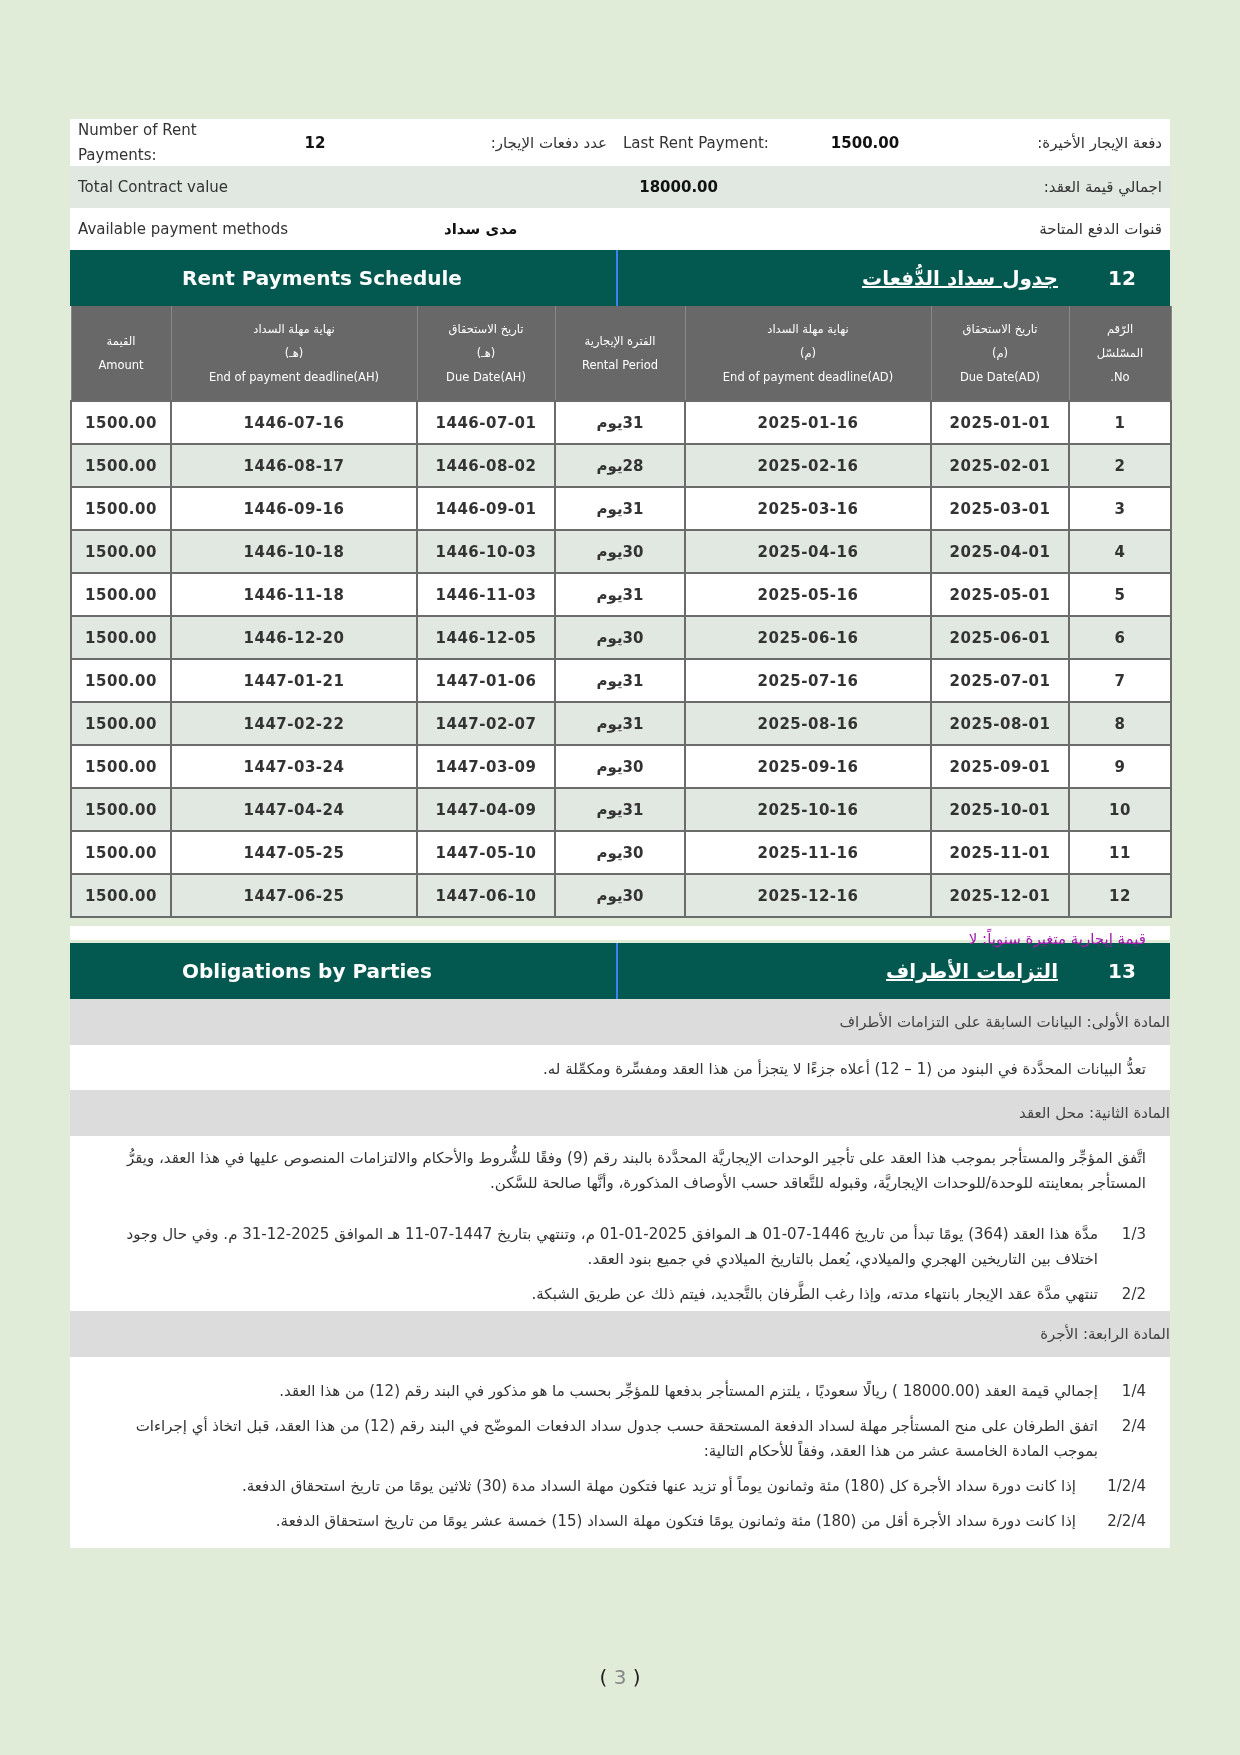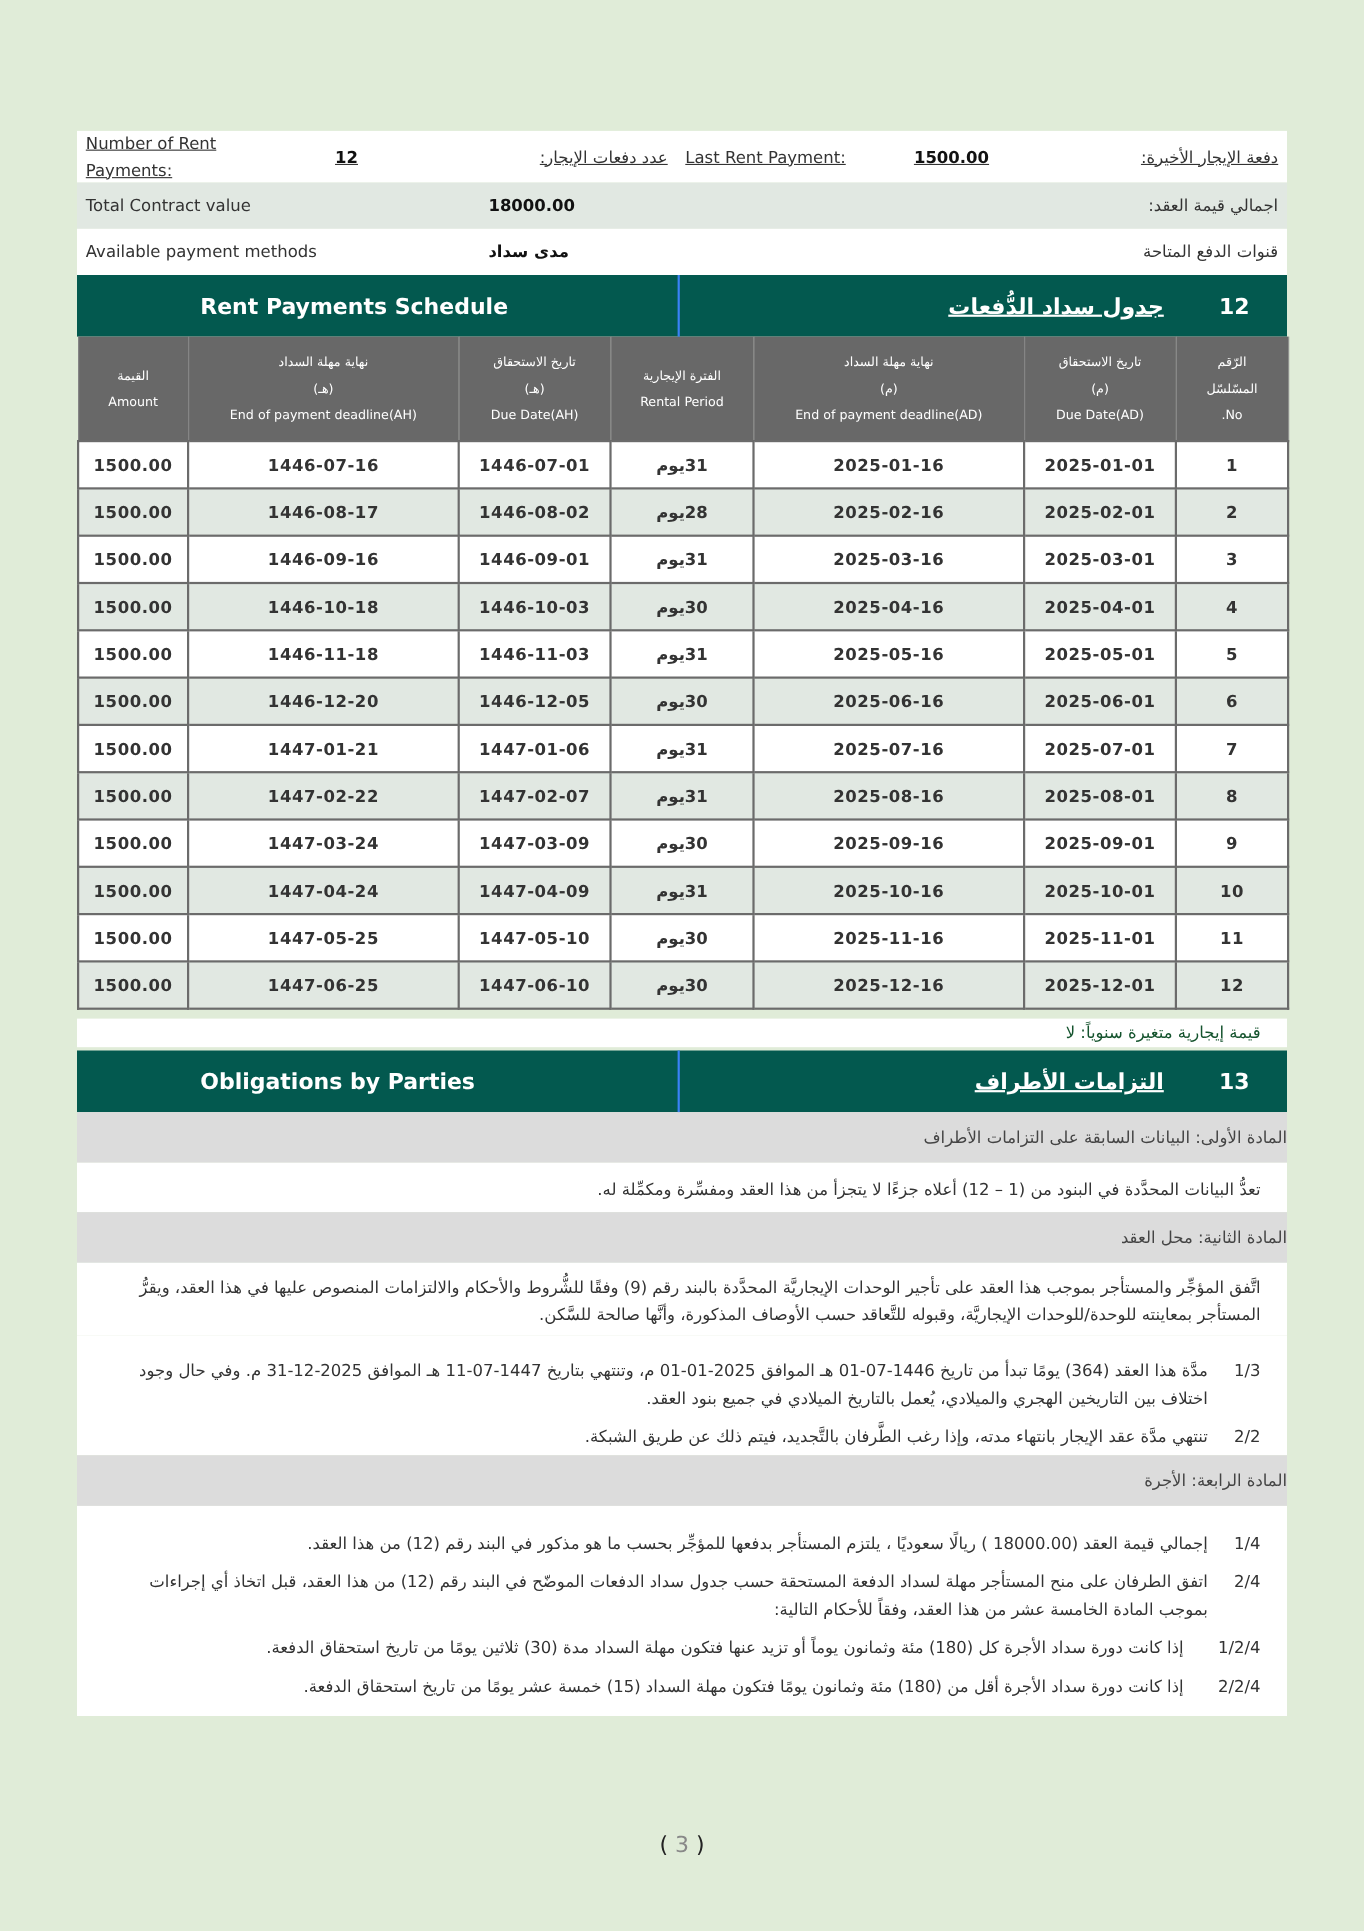--- a/index.html
+++ b/index.html
@@ -9,42 +9,42 @@
     font-family: "DejaVu Sans", "Liberation Sans", sans-serif;
     color: #333;
     position: relative;
   }
   .page { position: absolute; left: 70px; top: 119px; width: 1100px; }
 
   
   .summary-row { display: flex; align-items: center; background: #fff; font-size: 15px; color: #333; }
   .summary-row.shaded { background: #e1e8e2; }
   .summary-row .cell { padding: 0 8px; }
-  .r1 { height: 47px; text-decoration: underline; }
+  .r1 { height: 47px; }
   .r2 { height: 42px; }
   .r3 { height: 42px; }
   .bold { font-weight: bold; color: #111; }
   .rtl { direction: rtl; }
 
   
   .sec-header { display: flex; height: 56px; background: #03594f; color: #fff; font-weight: bold; font-size: 20px; }
   .sec-header .en { width: 548px; display: flex; align-items: center; padding-left: 112px; border-right: 2px solid #3b82f6; text-align: center; }
   .sec-header .ar { flex: 1; display: flex; align-items: center; direction: rtl; }
   .sec-header .num { width: 96px; text-align: center; font-size: 20px; }
   .sec-header .artitle { padding-right: 0px; margin-right: 16px; text-decoration: underline; }
 
   
   table.sched { width: 1100px; border-collapse: collapse; table-layout: fixed; font-size: 15px; }
   table.sched th { background: #686868; color: #fff; font-weight: normal; font-size: 11.5px; line-height: 24px; border-left: 1px solid #888; border-right: 1px solid #888; height: 95px; vertical-align: middle; text-align: center; }
   table.sched td { height: 43px; text-align: center; border: 2px solid #6b6b6b; color: #333; font-weight: bold; font-size: 15px; letter-spacing: 0.5px; }
   table.sched tr:nth-child(even) td { background: #e1e8e2; }
   table.sched tr:nth-child(odd) td { background: #fff; }
   .period { direction: rtl; }
 
-  .note { background: #fff; height: 26px; margin-top: 8px; direction: rtl; font-size: 15px; padding-right: 24px; line-height: 26px; color: #14532d; }
+  .note { background: #fff; height: 14px; margin-top: 8px; direction: rtl; font-size: 15px; padding-right: 24px; line-height: 26px; color: #a21caf; }
 
   .sec2 { margin-top: 3px; }
   .art-title { background: #dcdcdc; height: 46px; direction: rtl; display: flex; align-items: center; font-size: 15px; color: #444; }
   .art-body { background: #fff; direction: rtl; font-size: 15px; color: #333; line-height: 25px; }
   .art-body p { padding-right: 24px; }
   .clause { display: flex; direction: rtl; padding-right: 24px; }
   .clause .cn { width: 48px; flex: none; }
   .clause .ct { flex: 1; padding-left: 10px; }
   .subclause { display: flex; direction: rtl; padding-right: 24px; }
   .subclause .cn { width: 70px; flex: none; }
@@ -61,21 +61,21 @@
   <div class="summary-row r1">
     <div class="cell" style="width:200px;line-height:25px;">Number of Rent Payments:</div>
     <div class="cell bold" style="width:90px;text-align:center;">12</div>
     <div class="cell rtl" style="width:255px;">عدد دفعات الإيجار:</div>
     <div class="cell" style="width:180px;">Last Rent Payment:</div>
     <div class="cell bold" style="width:140px;text-align:center;">1500.00</div>
     <div class="cell rtl" style="flex:1;">دفعة الإيجار الأخيرة:</div>
   </div>
   <div class="summary-row shaded r2">
     <div class="cell" style="width:366px;">Total Contract value</div>
-    <div class="cell bold" style="width:290px;text-align:left;">18000.00</div>
+    <div class="cell bold" style="width:290px;text-align:right;">18000.00</div>
     <div class="cell rtl" style="flex:1;">اجمالي قيمة العقد:</div>
   </div>
   <div class="summary-row r3">
     <div class="cell" style="width:366px;">Available payment methods</div>
     <div class="cell bold rtl" style="width:290px;text-align:left;">مدى سداد</div>
     <div class="cell rtl" style="flex:1;">قنوات الدفع المتاحة</div>
   </div>
 
   <div class="sec-header">
     <div class="en">Rent Payments Schedule</div>

